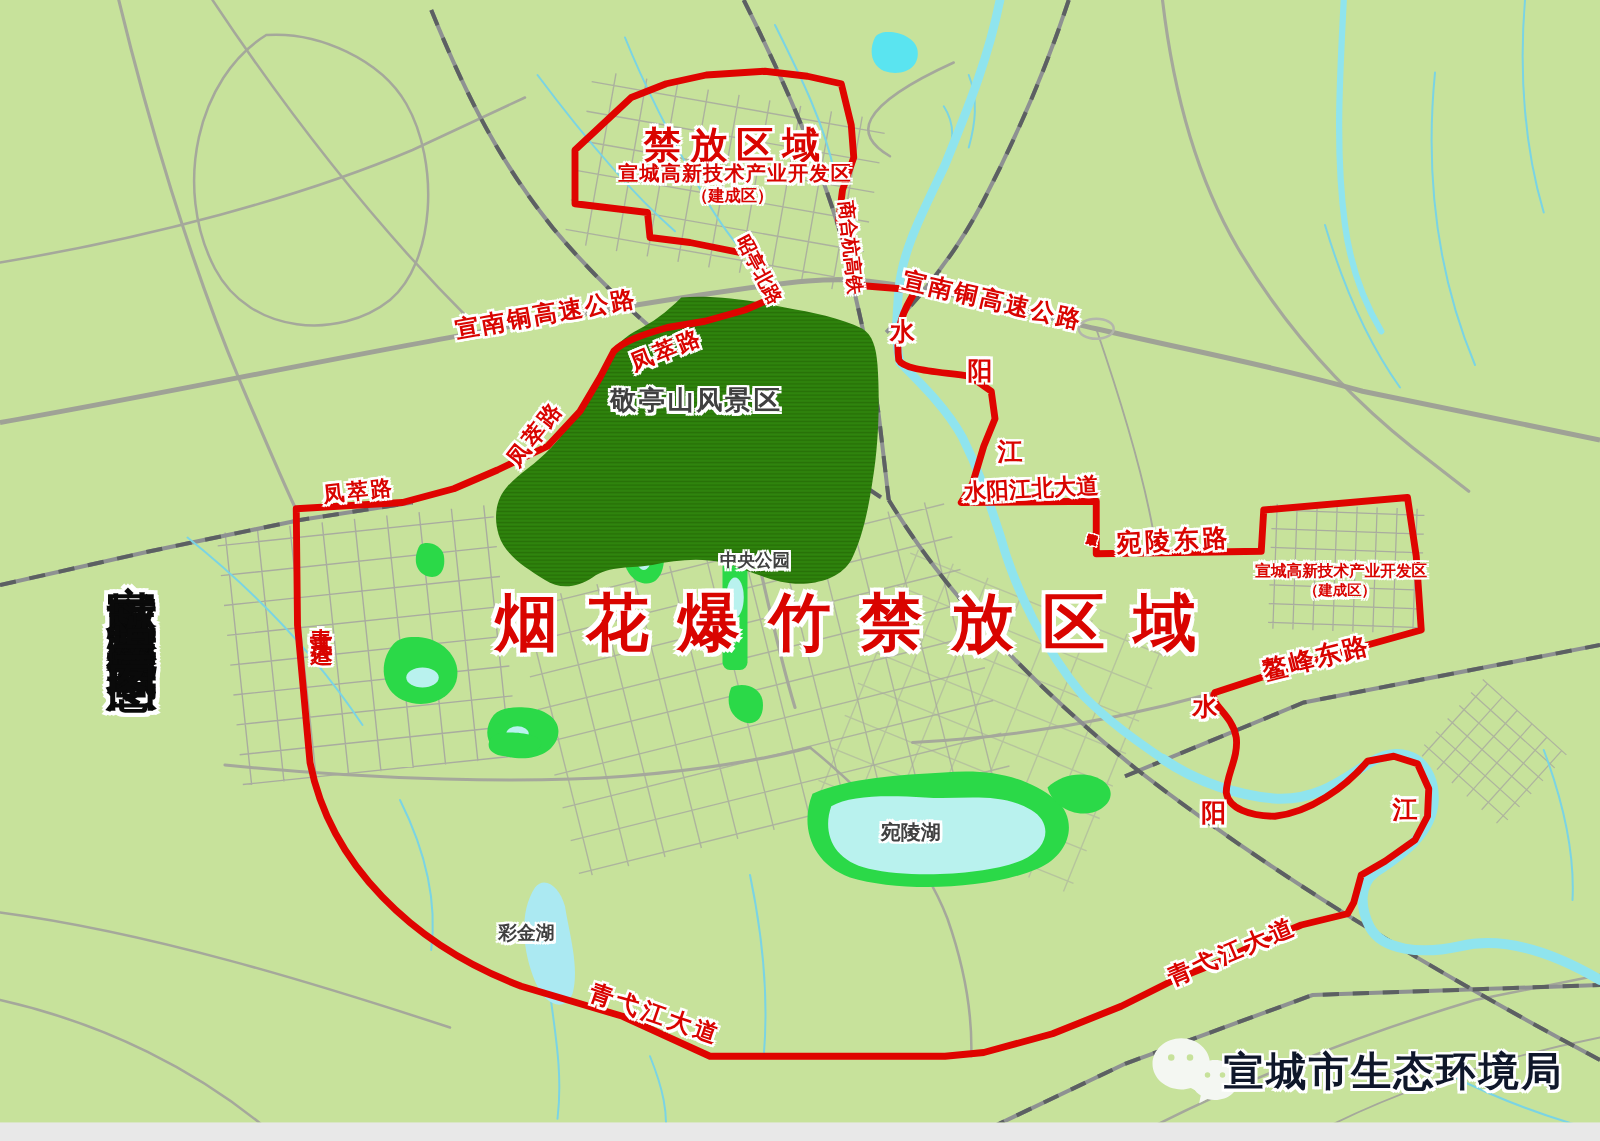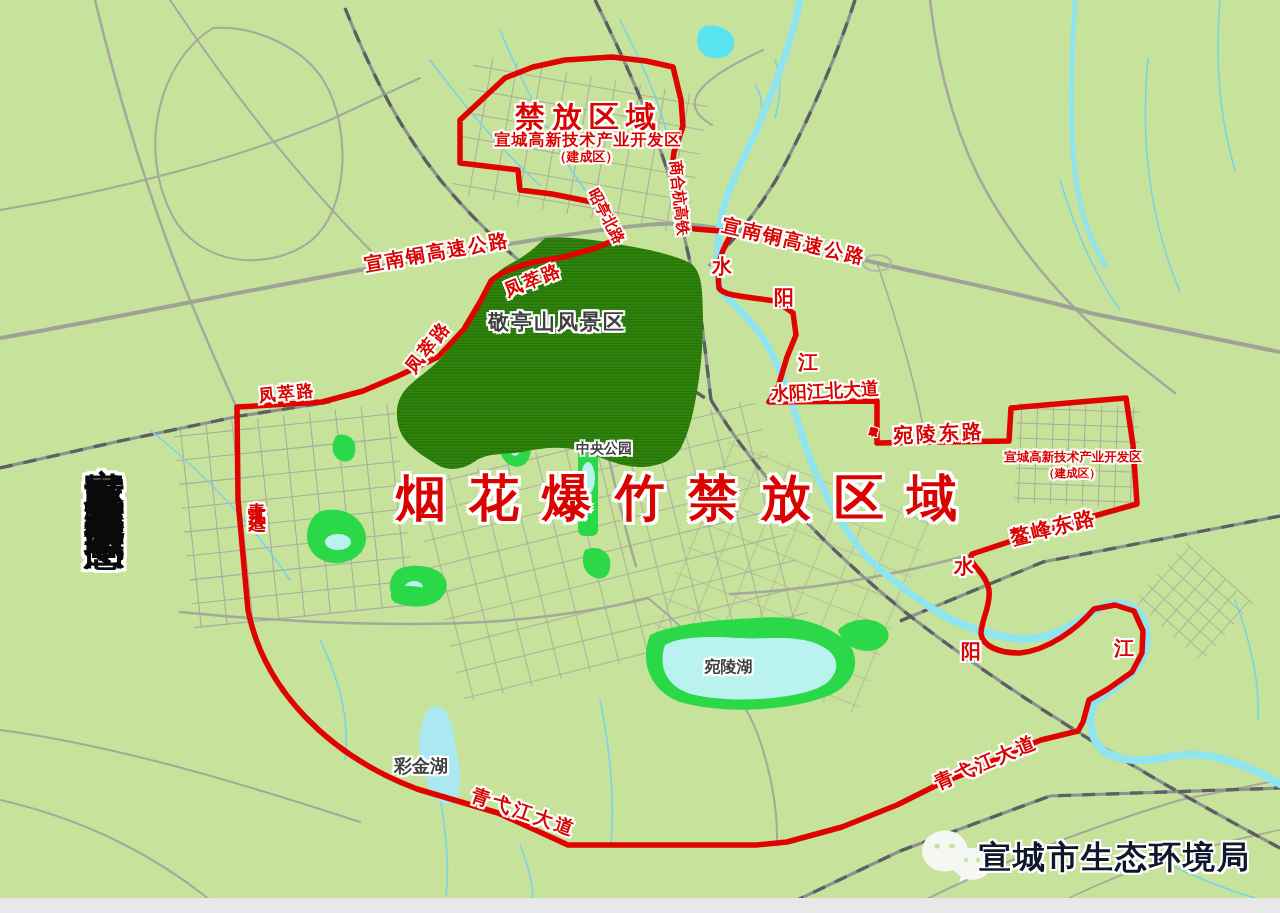--- a/index.html
+++ b/index.html
@@ -214,21 +214,21 @@
 
 <div class="lbl red vert halo" style="left:257px;top:495px;font-size:18px;letter-spacing:3px;">青弋江大道</div>
 
 <div class="lbl blk halo" style="left:604px;top:448px;font-size:14px;">中央公园</div>
 
 <div id="big-ban" class="lbl red halo3" style="left:688px;top:498px;">烟花爆竹禁放区域</div>
 
 <div class="lbl red halo" style="left:1053px;top:527px;font-size:20px;letter-spacing:2px;transform:translate(-50%,-50%) rotate(-14deg);">鳌峰东路</div>
 
 <div class="lbl blk halo" style="left:713px;top:667px;font-size:16px;padding-left:31px;">宛陵湖</div>
-<div class="lbl blk halo" style="left:421px;top:766px;font-size:18px;">彩金湖</div>
+<div class="lbl blk halo" style="left:421px;top:747px;font-size:15px;">彩金湖</div>
 
 <div class="lbl red halo" style="left:964px;top:566px;font-size:20px;">水</div>
 <div class="lbl red halo" style="left:971px;top:651px;font-size:20px;">阳</div>
 <div class="lbl red halo" style="left:1124px;top:648px;font-size:20px;">江</div>
 
 <div class="lbl red halo" style="left:524px;top:812px;font-size:19px;letter-spacing:3px;transform:translate(-50%,-50%) rotate(19deg);">青弋江大道</div>
 <div class="lbl red halo" style="left:986px;top:762px;font-size:19px;letter-spacing:3px;transform:translate(-50%,-50%) rotate(-23deg);">青弋江大道</div>
 
 <div id="wm-text" class="lbl halo" style="left:1115px;top:857px;">宣城市生态环境局</div>
 

